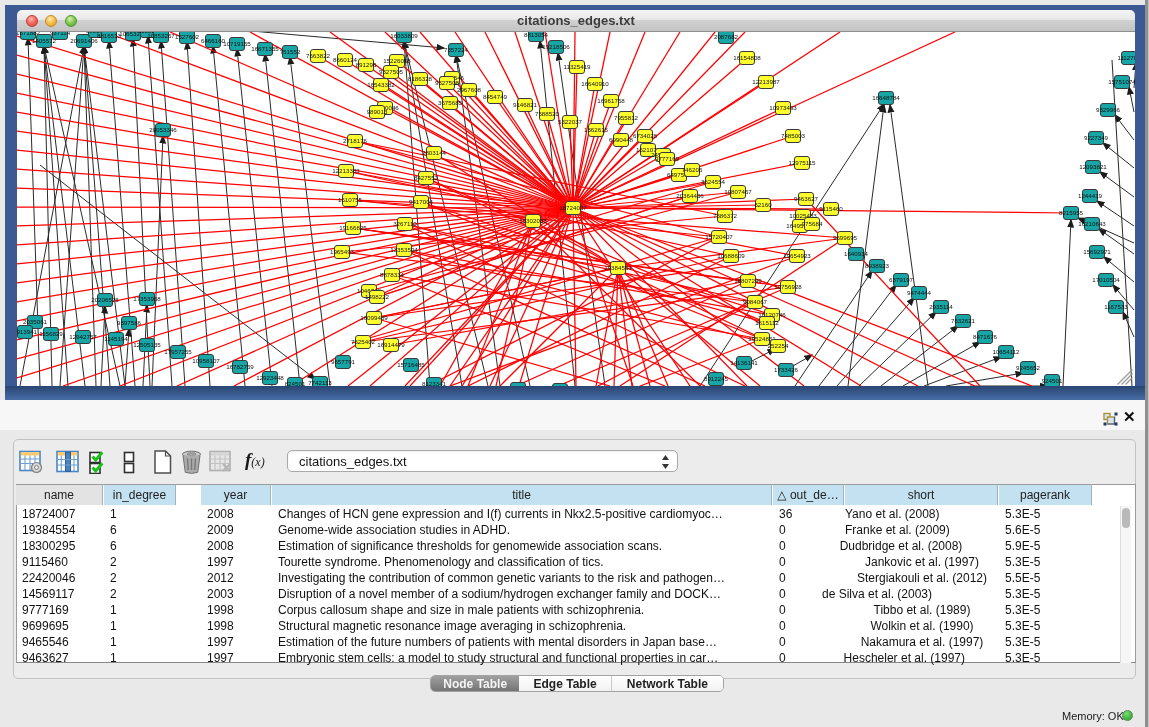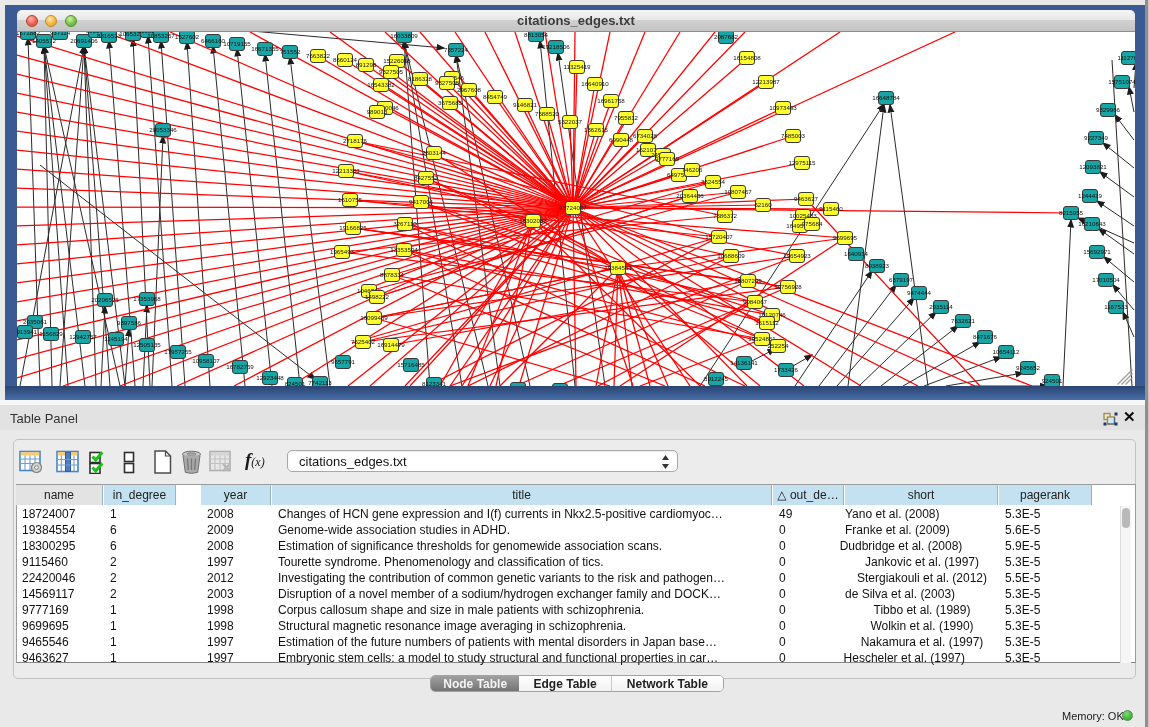--- a/index.html
+++ b/index.html
@@ -543,23 +543,20 @@
 <rect x="593.5" y="229.5" width="15" height="13" rx="2.5" fill="#ffff2e" stroke="#3a3a3a" stroke-width="1"></rect>
     <text x="601.0" y="238.0" font-size="6.2" font-family="Liberation Sans, sans-serif" fill="#111" text-anchor="middle">19384554</text>
 <rect x="508.5" y="182.5" width="15" height="13" rx="2.5" fill="#ffff2e" stroke="#3a3a3a" stroke-width="1"></rect>
     <text x="516.0" y="191.0" font-size="6.2" font-family="Liberation Sans, sans-serif" fill="#111" text-anchor="middle">15302033</text>
 <rect x="548.5" y="169.5" width="15" height="13" rx="2.5" fill="#ffff2e" stroke="#3a3a3a" stroke-width="1"></rect>
     <text x="556.0" y="178.0" font-size="6.2" font-family="Liberation Sans, sans-serif" fill="#111" text-anchor="middle">18724007</text>
 <path d="M1100.5 352.5 L1115.5 337.5 M1104.5 352.5 L1115.5 341.5 M1108.5 352.5 L1115.5 345.5" stroke="#9a9a9a" stroke-width="1.3"></path>
 </svg>
 <div id="divcaret"></div>
 <div id="panel">
- <div id="ppanelhead">
-      <span>Table Panel</span>
-    </div>
  <div id="panelbody"></div>
  <svg id="floaticon" width="15" height="14" viewBox="0 0 15 14">
   <rect x="1" y="1.5" width="6" height="6" fill="#dce8f5" stroke="#a89339" stroke-width="1.4"></rect>
   <rect x="4.5" y="5" width="7" height="7" fill="#d6e4f4" stroke="#a89339" stroke-width="1.4"></rect>
   <path d="M11.5 5 V12 H4.5" fill="none" stroke="#44639a" stroke-width="1.2"></path>
   <rect x="11.5" y="0.5" width="3" height="3" fill="#1d3a66"></rect>
   <rect x="0.5" y="10.5" width="3" height="3" fill="#1d3a66"></rect>
   <rect x="11.5" y="10.5" width="3" height="3" fill="#1d3a66"></rect>
  </svg>
  <div id="closex">✕</div>
@@ -619,21 +616,21 @@
 <div class="hcell" style="left:201px;width:70px;background:#c3e1f0">year</div>
 <div class="hcell" style="left:272px;width:500px;background:#c3e1f0">title</div>
 <div class="hcell" style="left:773px;width:71px;background:#c3e1f0">△ out_de…</div>
 <div class="hcell" style="left:845px;width:153px;background:#c3e1f0">short</div>
 <div class="hcell" style="left:999px;width:93px;background:#c3e1f0">pagerank</div>
 <div class="trow" style="top:506px">
     <span style="left:22px">18724007</span>
     <span style="left:110px">1</span>
     <span style="left:207px">2008</span>
     <span style="left:278px">Changes of HCN gene expression and I(f) currents in Nkx2.5-positive cardiomyoc…</span>
-    <span style="left:779px">49</span>
+    <span style="left:779px">36</span>
     <span style="left:845px;width:154px;text-align:left">Yano et al. (2008)</span>
     <span style="left:1005px">5.3E-5</span>
   </div>
 <div class="trow" style="top:522px">
     <span style="left:22px">19384554</span>
     <span style="left:110px">6</span>
     <span style="left:207px">2009</span>
     <span style="left:278px">Genome-wide association studies in ADHD.</span>
     <span style="left:779px">0</span>
     <span style="left:845px;width:154px;text-align:left">Franke et al. (2009)</span>
@@ -665,21 +662,21 @@
     <span style="left:779px">0</span>
     <span style="left:845px;width:154px;text-align:center">Stergiakouli et al. (2012)</span>
     <span style="left:1005px">5.5E-5</span>
   </div>
 <div class="trow" style="top:586px">
     <span style="left:22px">14569117</span>
     <span style="left:110px">2</span>
     <span style="left:207px">2003</span>
     <span style="left:278px">Disruption of a novel member of a sodium/hydrogen exchanger family and DOCK…</span>
     <span style="left:779px">0</span>
-    <span style="left:845px;width:154px;text-align:left">de Silva et al. (2003)</span>
+    <span style="left:800px;width:154px;text-align:center">de Silva et al. (2003)</span>
     <span style="left:1005px">5.3E-5</span>
   </div>
 <div class="trow" style="top:602px">
     <span style="left:22px">9777169</span>
     <span style="left:110px">1</span>
     <span style="left:207px">1998</span>
     <span style="left:278px">Corpus callosum shape and size in male patients with schizophrenia.</span>
     <span style="left:779px">0</span>
     <span style="left:845px;width:154px;text-align:center">Tibbo et al. (1989)</span>
     <span style="left:1005px">5.3E-5</span>

